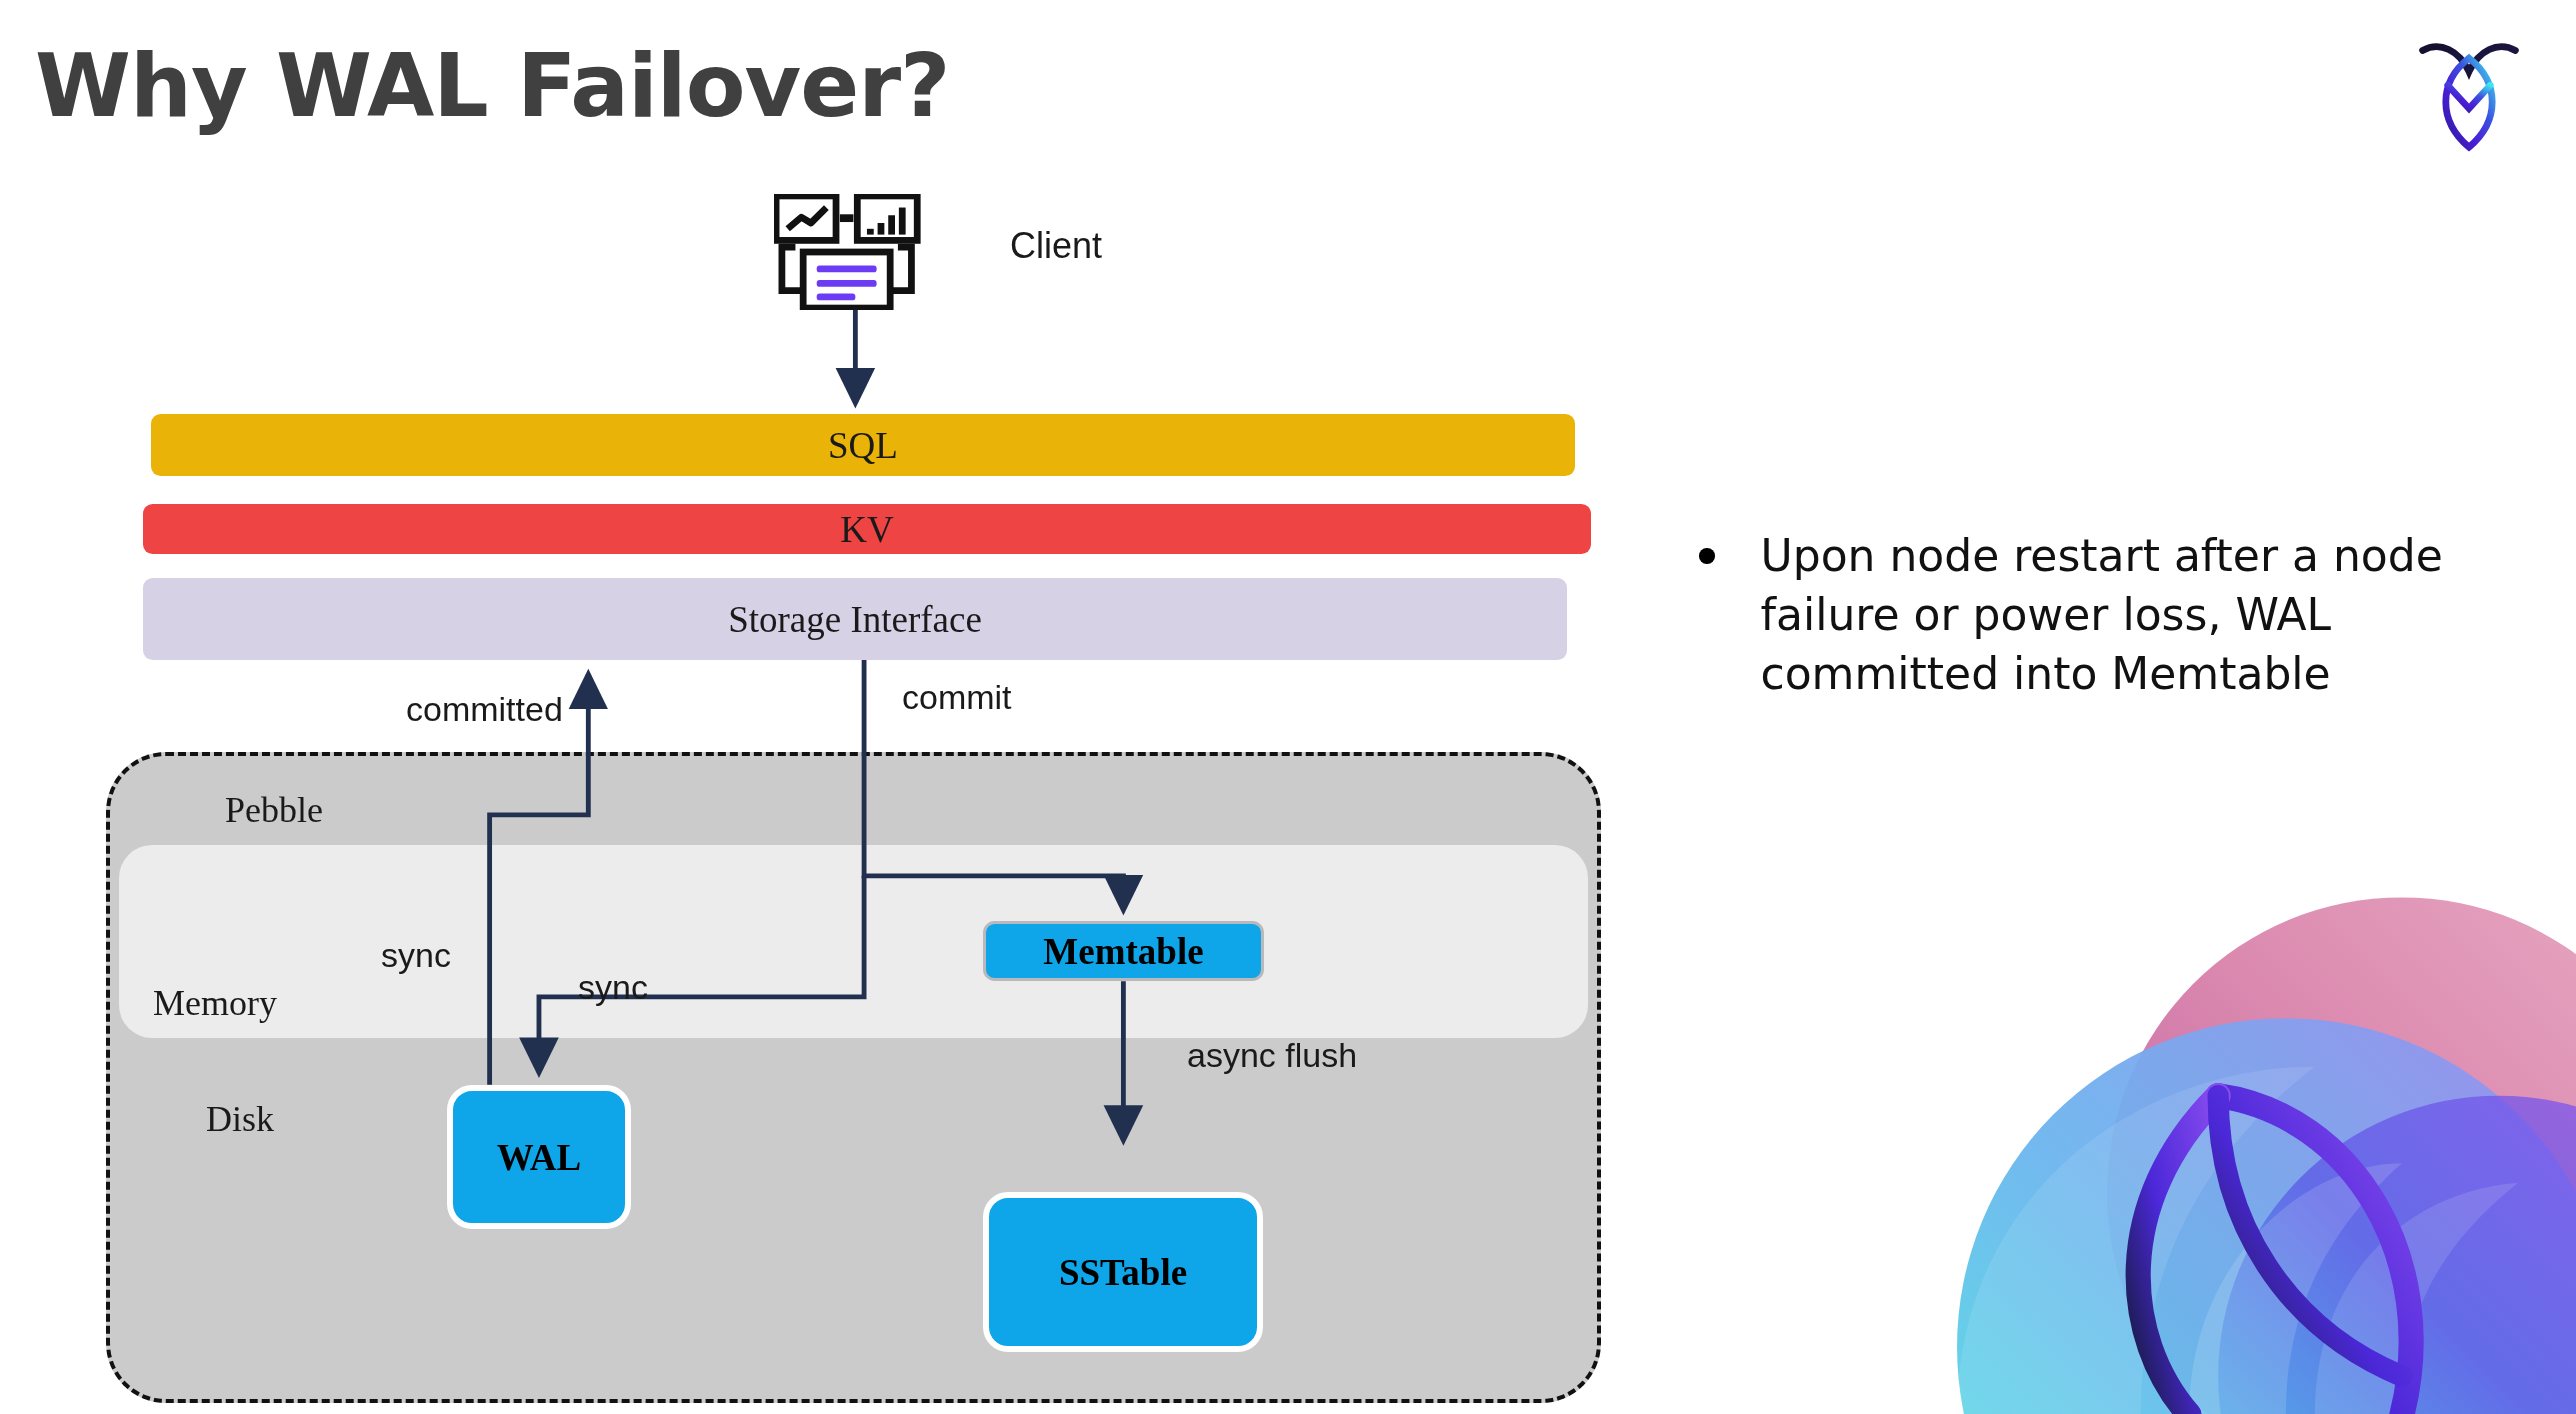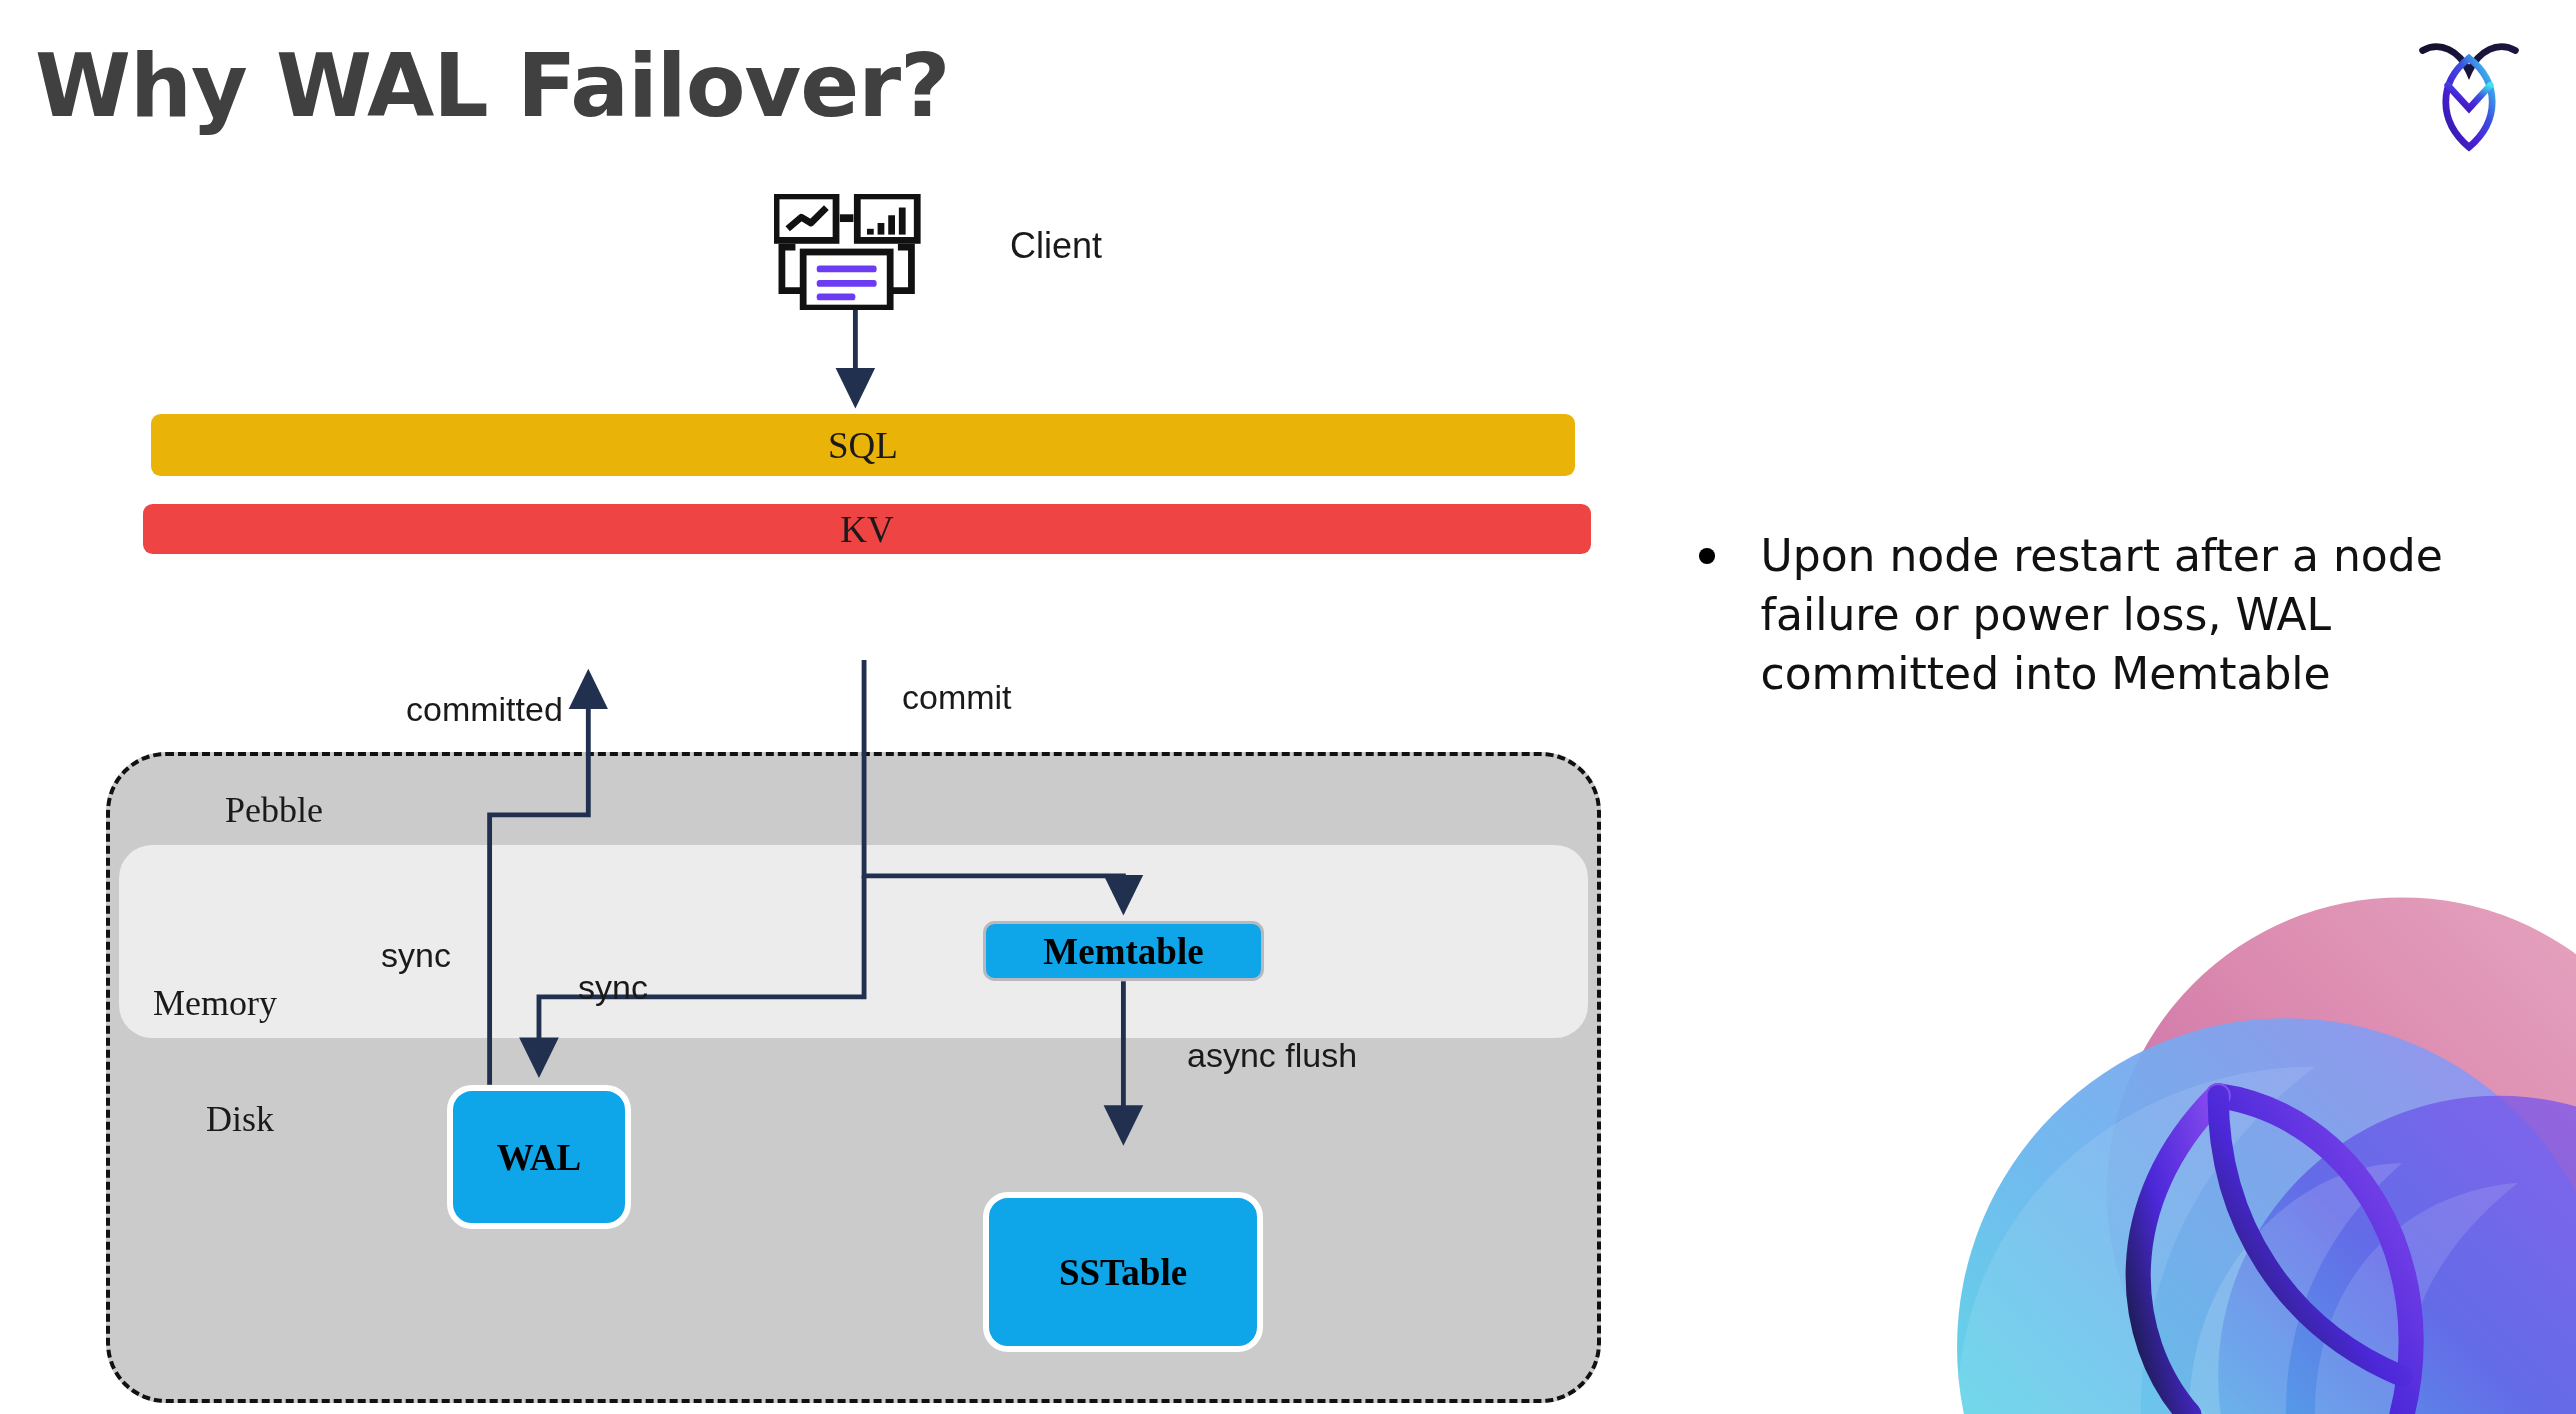--- a/index.html
+++ b/index.html
@@ -290,20 +290,21 @@
       <rect x="30" y="60" width="90" height="58" fill="#ffffff" stroke="#111111" stroke-width="7"></rect>
       <rect x="44" y="74" width="62" height="7" rx="3" fill="#6c3cf4"></rect>
       <rect x="44" y="89" width="62" height="7" rx="3" fill="#6c3cf4"></rect>
       <rect x="44" y="103" width="40" height="7" rx="3" fill="#6c3cf4"></rect>
     </svg>
   </div>
   <div class="edge-label" id="label-client">Client</div>
 
   <div class="layer-bar" id="bar-sql">SQL</div>
   <div class="layer-bar" id="bar-kv">KV</div>
+  <div class="layer-bar" id="bar-storage">Storage Interface</div>
 
   <div id="pebble-container"></div>
   <div id="memory-region"></div>
 
   <div class="zone-label" id="label-pebble">Pebble</div>
   <div class="zone-label" id="label-memory">Memory</div>
   <div class="zone-label" id="label-disk">Disk</div>
 
   <svg id="arrow-layer" viewBox="0 0 1760 1462">
     <defs>

